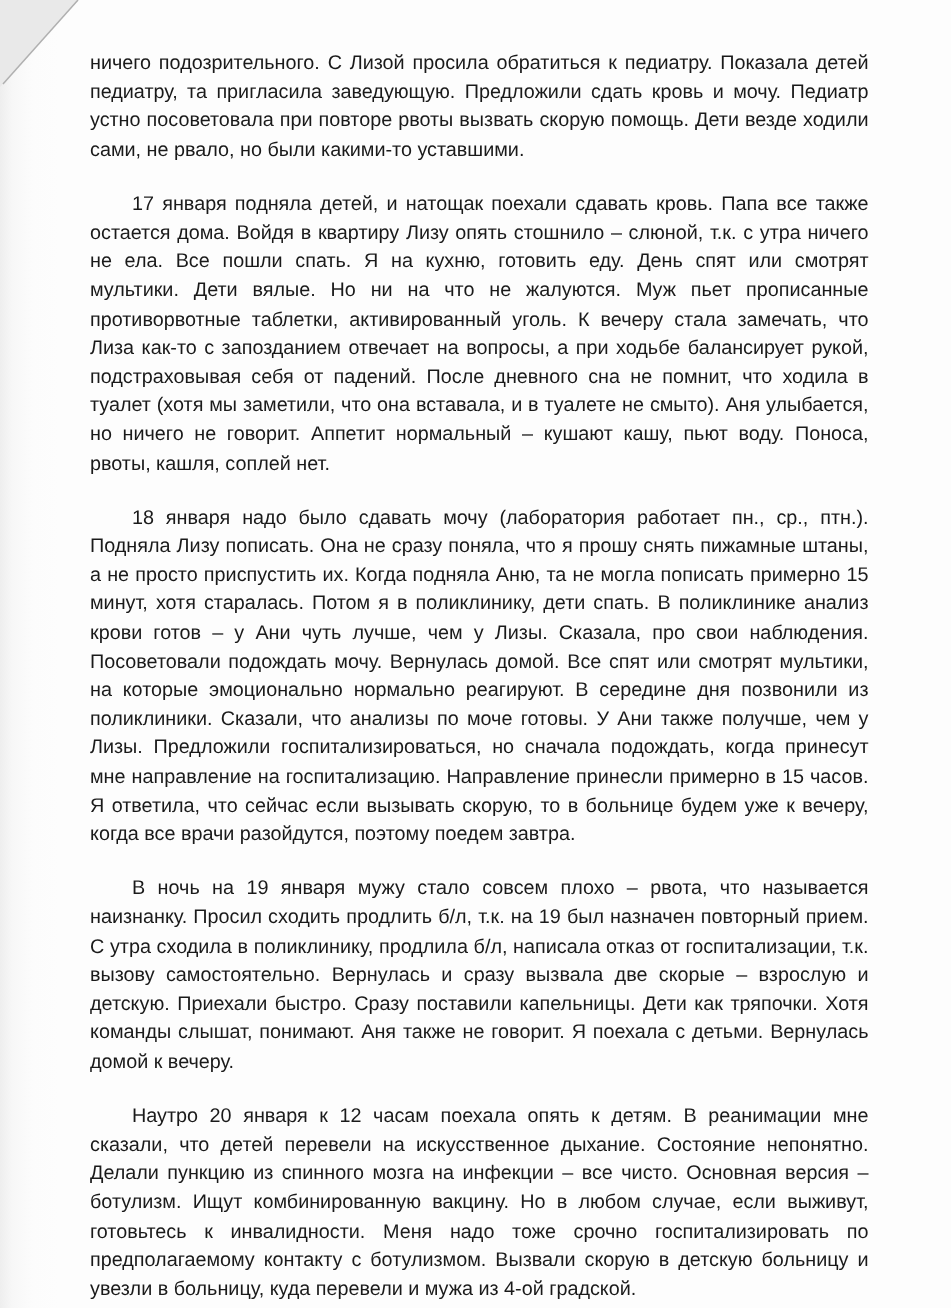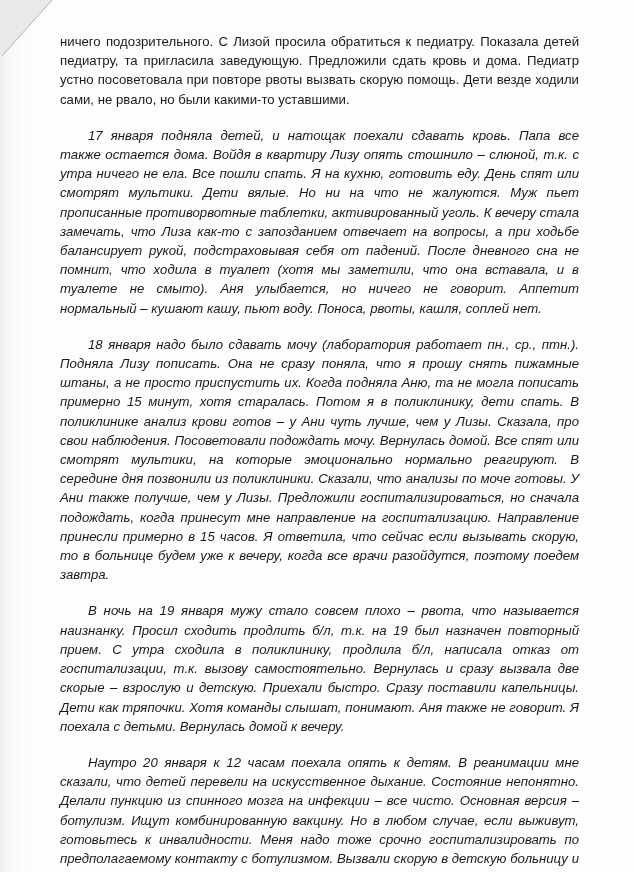--- a/index.html
+++ b/index.html
@@ -15,32 +15,32 @@
   }
   .fold {
     position: absolute; left: 0; top: 0; width: 60px; height: 60px;
   }
   .text {
     position: absolute; left: 60px; top: 8px; width: 519px;
     font-size: 13.2px; line-height: 19.2px; color: #1a1a1a;
     text-align: justify;
   }
   .para { margin: 0 0 17px 0; text-indent: 0; }
-  .para.indent { text-indent: 28px; font-style: italic; }
+  .para.indent { text-indent: 28px; }
 </style>
 </head>
 <body>
 
 <div class="page">
   <svg class="fold" viewBox="0 0 60 60" width="60" height="60">
     <polygon points="0,0 52,0 0,58" fill="#e9e9e9"></polygon>
     <line x1="52" y1="0" x2="2" y2="56" stroke="#b0b0b0" stroke-width="1"></line>
   </svg>
 
   <div class="text">
-    <p class="para" style="margin-top:24px">ничего подозрительного. С Лизой просила обратиться к педиатру. Показала детей педиатру, та пригласила заведующую. Предложили сдать кровь и дома. Педиатр устно посоветовала при повторе рвоты вызвать скорую помощь. Дети везде ходили сами, не рвало, но были какими-то уставшими.</p>
+    <p class="para" style="margin-top:24px">ничего подозрительного. С Лизой просила обратиться к педиатру. Показала детей педиатру, та пригласила заведующую. Предложили сдать кровь и мочу. Педиатр устно посоветовала при повторе рвоты вызвать скорую помощь. Дети везде ходили сами, не рвало, но были какими-то уставшими.</p>
     <p class="para indent">17 января подняла детей, и натощак поехали сдавать кровь. Папа все также остается дома. Войдя в квартиру Лизу опять стошнило – слюной, т.к. с утра ничего не ела. Все пошли спать. Я на кухню, готовить еду. День спят или смотрят мультики. Дети вялые. Но ни на что не жалуются. Муж пьет прописанные противорвотные таблетки, активированный уголь. К вечеру стала замечать, что Лиза как-то с запозданием отвечает на вопросы, а при ходьбе балансирует рукой, подстраховывая себя от падений. После дневного сна не помнит, что ходила в туалет (хотя мы заметили, что она вставала, и в туалете не смыто). Аня улыбается, но ничего не говорит. Аппетит нормальный – кушают кашу, пьют воду. Поноса, рвоты, кашля, соплей нет.</p>
     <p class="para indent">18 января надо было сдавать мочу (лаборатория работает пн., ср., птн.). Подняла Лизу пописать. Она не сразу поняла, что я прошу снять пижамные штаны, а не просто приспустить их. Когда подняла Аню, та не могла пописать примерно 15 минут, хотя старалась. Потом я в поликлинику, дети спать. В поликлинике анализ крови готов – у Ани чуть лучше, чем у Лизы. Сказала, про свои наблюдения. Посоветовали подождать мочу. Вернулась домой. Все спят или смотрят мультики, на которые эмоционально нормально реагируют. В середине дня позвонили из поликлиники. Сказали, что анализы по моче готовы. У Ани также получше, чем у Лизы. Предложили госпитализироваться, но сначала подождать, когда принесут мне направление на госпитализацию. Направление принесли примерно в 15 часов. Я ответила, что сейчас если вызывать скорую, то в больнице будем уже к вечеру, когда все врачи разойдутся, поэтому поедем завтра.</p>
     <p class="para indent">В ночь на 19 января мужу стало совсем плохо – рвота, что называется наизнанку. Просил сходить продлить б/л, т.к. на 19 был назначен повторный прием. С утра сходила в поликлинику, продлила б/л, написала отказ от госпитализации, т.к. вызову самостоятельно. Вернулась и сразу вызвала две скорые – взрослую и детскую. Приехали быстро. Сразу поставили капельницы. Дети как тряпочки. Хотя команды слышат, понимают. Аня также не говорит. Я поехала с детьми. Вернулась домой к вечеру.</p>
     <p class="para indent">Наутро 20 января к 12 часам поехала опять к детям. В реанимации мне сказали, что детей перевели на искусственное дыхание. Состояние непонятно. Делали пункцию из спинного мозга на инфекции – все чисто. Основная версия – ботулизм. Ищут комбинированную вакцину. Но в любом случае, если выживут, готовьтесь к инвалидности. Меня надо тоже срочно госпитализировать по предполагаемому контакту с ботулизмом. Вызвали скорую в детскую больницу и увезли в больницу, куда перевели и мужа из 4-ой градской.</p>
 
   </div>
 </div>
 
 </body></html>

